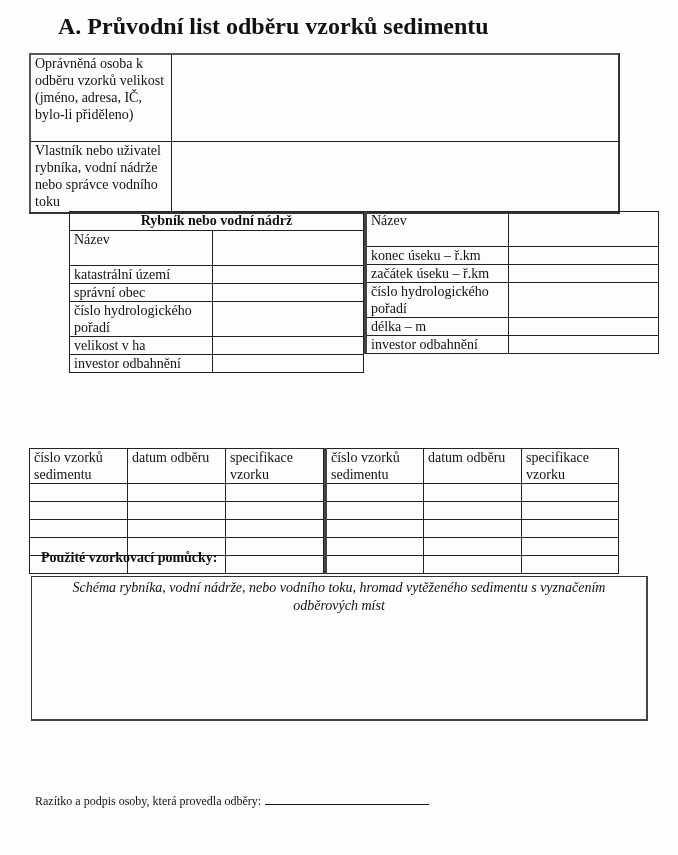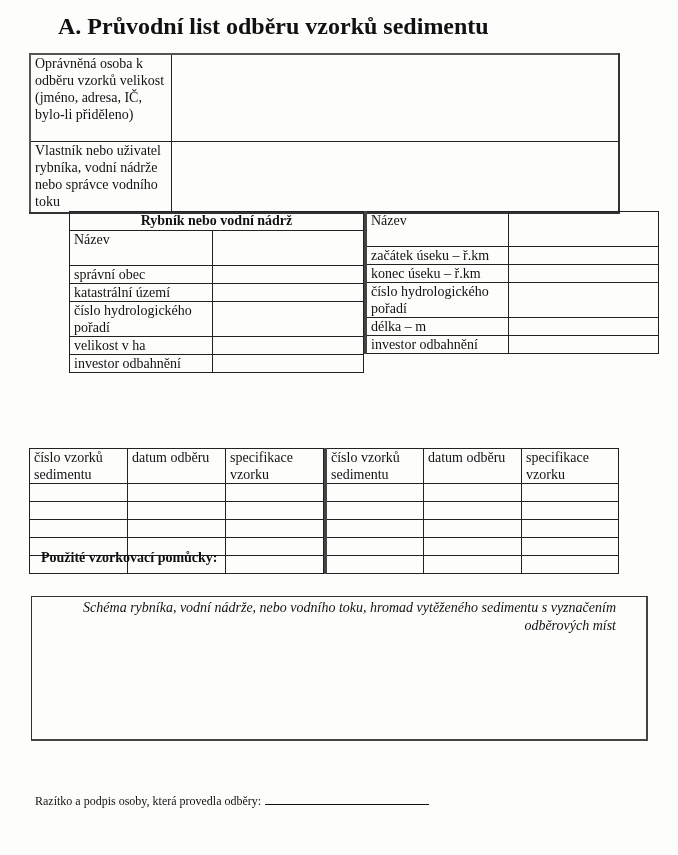--- a/index.html
+++ b/index.html
@@ -65,24 +65,24 @@
     .t3 tr.hdr td { height: 34px; }
     .t3-left { left: 0; }
     .t3-right { left: 295px; border-left: 3px solid #444; }
     .t3 col.a { width: 98px; }
     .t3 col.b { width: 98px; }
 
     .tools-label {
       left: 41px; top: 550px; font-weight: bold; font-size: 14px; white-space: nowrap;
     }
     .scheme-box {
-      left: 31px; top: 596px; width: 614px; height: 142px;
+      left: 31px; top: 576px; width: 614px; height: 142px;
       border: 1px solid #333;
       border-right: 2px solid #444; border-bottom: 2px solid #444;
-      text-align: right;
+      text-align: center;
     }
     .scheme-caption {
       font-style: italic; font-size: 14px; line-height: 18px;
       padding: 2px 30px 0 30px;
     }
     .signature {
       left: 35px; top: 791px; font-size: 12px; white-space: nowrap;
     }
     .sig-line {
       display: inline-block; width: 164px; border-bottom: 1px solid #111;
@@ -119,27 +119,27 @@
       </colgroup>
     <tbody>
         <tr>
           <th class="head" colspan="2">Rybník nebo vodní nádrž</th>
         </tr>
     <tr class="tall">
       <td class="bold">Název</td>
       <td></td>
     </tr>
     <tr>
+      <td>katastrální území</td>
+      <td></td>
+    </tr>
+    <tr>
       <td>správní obec</td>
       <td></td>
     </tr>
-    <tr>
-      <td>katastrální území</td>
-      <td></td>
-    </tr>
     <tr class="tall">
       <td>číslo hydrologického pořadí</td>
       <td></td>
     </tr>
     <tr>
       <td>velikost v ha</td>
       <td></td>
     </tr>
     <tr>
       <td>investor odbahnění</td>
@@ -152,25 +152,25 @@
     <colgroup>
         <col class="c1">
         <col>
       </colgroup>
     <tbody>
     <tr class="tall">
       <td class="bold">Název</td>
       <td></td>
     </tr>
     <tr>
+      <td>konec úseku – ř.km</td>
+      <td></td>
+    </tr>
+    <tr>
       <td>začátek úseku – ř.km</td>
-      <td></td>
-    </tr>
-    <tr>
-      <td>konec úseku – ř.km</td>
       <td></td>
     </tr>
     <tr class="tall">
       <td>číslo hydrologického pořadí</td>
       <td></td>
     </tr>
     <tr>
       <td>délka – m</td>
       <td></td>
     </tr>

